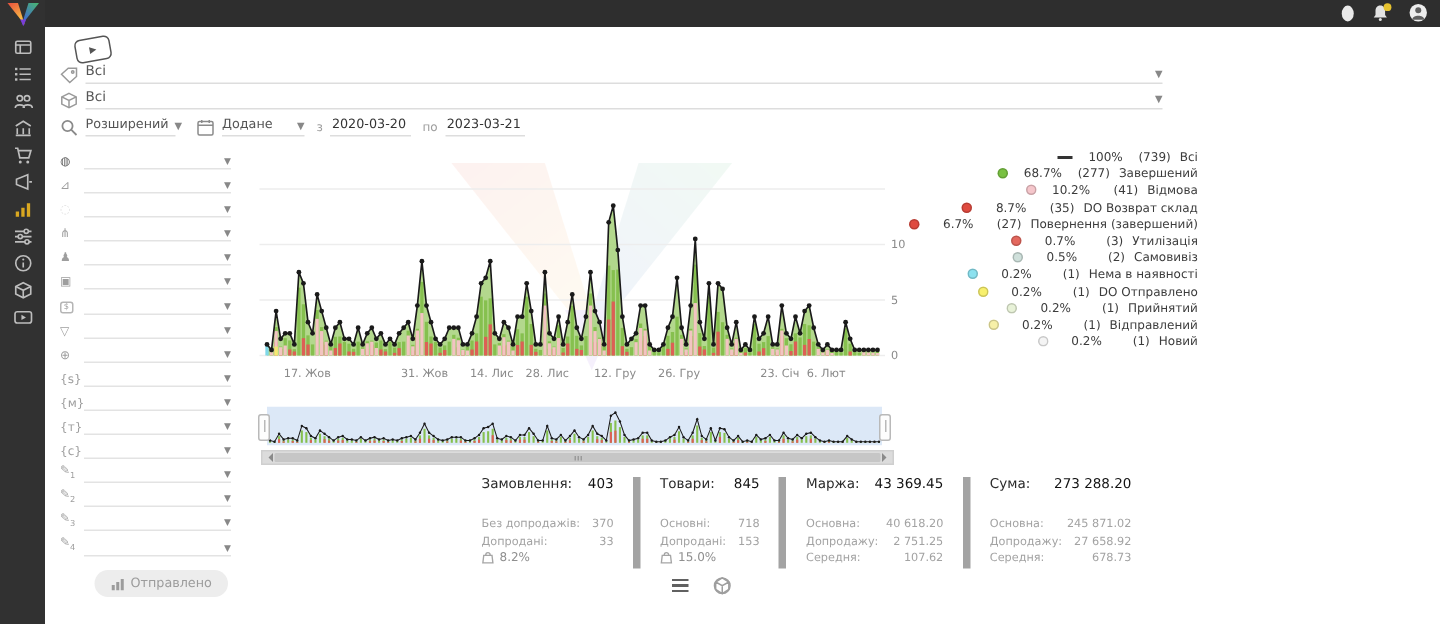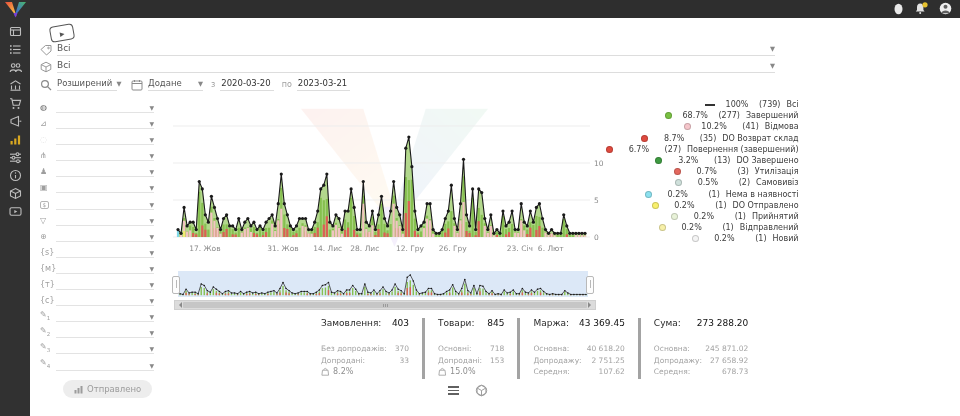--- a/index.html
+++ b/index.html
@@ -59,21 +59,21 @@
              border:1px solid #cfcfcf;display:flex;align-items:center;}
   .sb-arrow{width:0;height:0;border:3px solid transparent;margin:0 1px;cursor:pointer;}
   .sb-left{border-right-color:#8a8a8a;}
   .sb-right{border-left-color:#8a8a8a;}
   .sb-thumb{flex:1;height:6px;background:#c6c6c6;border-radius:1px;display:flex;align-items:center;
             justify-content:center;gap:1px;cursor:grab;}
   .sb-thumb i{width:1px;height:3px;background:#9a9a9a;display:block;}
   
   #stats{position:absolute;left:308px;top:318px;display:flex;}
   .scol{padding:0 13px;}
-  .scol + .scol{border-left:3px solid #a3a3a3;}
+  .scol + .scol{border-left:5px solid #a3a3a3;}
   .shead{display:flex;justify-content:space-between;gap:10px;font-size:9px;color:#2b2b2b;margin-bottom:16px;}
   .shead .sv{color:#111;}
   .ssub{display:flex;justify-content:space-between;gap:8px;font-size:7.5px;color:#a3a3a3;margin-bottom:2.5px;}
   .sbadge{display:flex;align-items:center;gap:3px;font-size:8px;color:#8f8f8f;margin-top:2px;}
   
   .vtoggles{position:absolute;left:448px;top:384px;display:flex;gap:16px;align-items:center;}
   .vt-list{width:11px;height:9px;background:repeating-linear-gradient(#616161 0 1.6px,transparent 1.6px 3.6px);cursor:pointer;}
 </style>
 </head>
 <body>
@@ -819,26 +819,20 @@
       <span class="lcnt">(35)</span>
       <span class="llab">DO Возврат склад</span>
     </div>
     <div class="lrow">
       <span class="sw" style="background: rgb(223, 74, 63);"></span>
       <span class="lpct">6.7%</span>
       <span class="lcnt">(27)</span>
       <span class="llab">Повернення (завершений)</span>
     </div>
     <div class="lrow">
-      <span class="sw" style="background: rgb(62, 154, 65);"></span>
-      <span class="lpct">3.2%</span>
-      <span class="lcnt">(13)</span>
-      <span class="llab">DO Завершено</span>
-    </div>
-    <div class="lrow">
       <span class="sw" style="background: rgb(228, 104, 94);"></span>
       <span class="lpct">0.7%</span>
       <span class="lcnt">(3)</span>
       <span class="llab">Утилізація</span>
     </div>
     <div class="lrow">
       <span class="sw" style="background: rgb(207, 224, 219);"></span>
       <span class="lpct">0.5%</span>
       <span class="lcnt">(2)</span>
       <span class="llab">Самовивіз</span>

